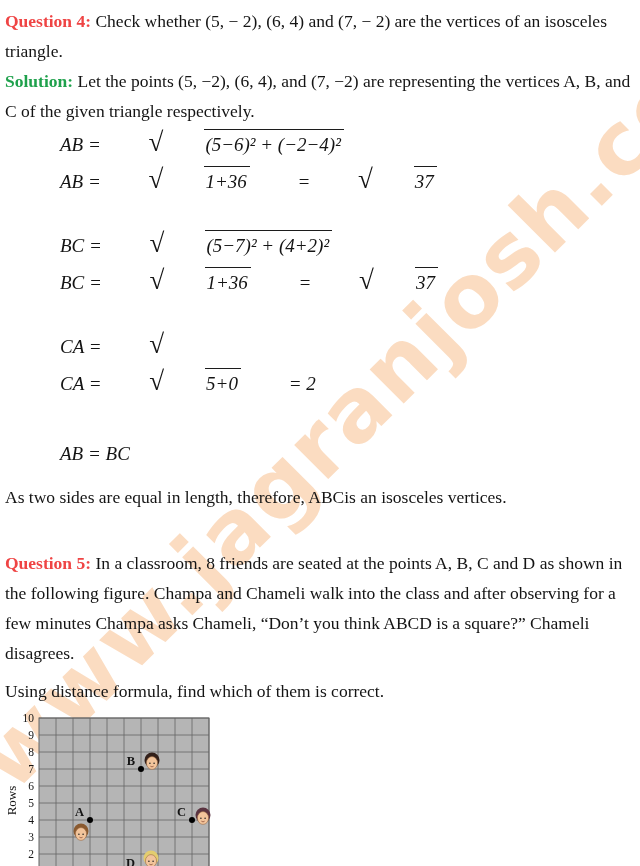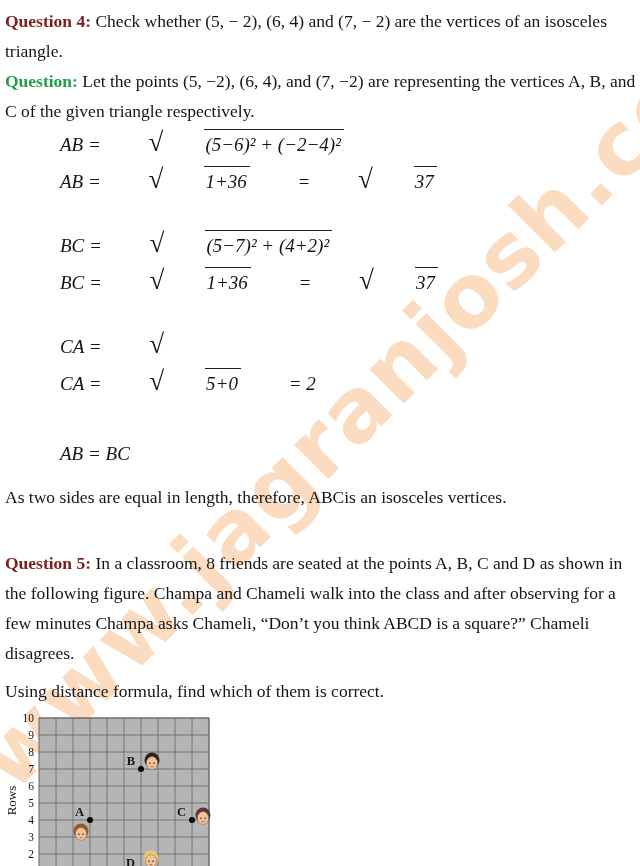--- a/index.html
+++ b/index.html
@@ -12,21 +12,21 @@
     position:absolute; left:-230px; top:330px; width:1200px; height:130px;
     line-height:130px; text-align:center;
     font-family:"DejaVu Sans", sans-serif; font-weight:bold;
     font-size:88px; letter-spacing:2px;
     color:#fbdcc1;
     transform:rotate(-45deg);
     z-index:0; pointer-events:none; user-select:none;
   }
   .content { position:relative; z-index:1; padding:6px 4px 0 5px; font-size:17.5px; line-height:30px; }
   p { margin:0; }
-  .qlabel { color:#7f1d1d; font-weight:bold; }
+  .qlabel { color:#ef4444; font-weight:bold; }
   .slabel { color:#1fa14c; font-weight:bold; }
   .math-block { margin:0 0 0 55px; font-style:italic; font-size:19px; }
   .eq { height:37px; display:flex; align-items:center; white-space:pre;gap:43px; }
   .eq .rsym { font-style:normal; font-size:27px; line-height:1; margin-right:-2px; transform:translateY(-2px); }
   .eq .rad  { border-top:1.7px solid #1c1c1c; padding:0 3px 0 1px; }
   .grp { margin-bottom:27px; }
   .eq-last { margin-top:33px; margin-bottom:10px;align-items:center; }
   .concl { margin-bottom:36px; }
   .q5p { margin-bottom:8px; }
   .usingp { margin-bottom:6px; }
@@ -35,21 +35,21 @@
 </style>
 </head>
 <body>
 
 <div class="watermark">www.jagranjosh.com</div>
 
 <div class="content">
 
   <p><span class="qlabel">Question 4:</span><span> Check whether (5, − 2), (6, 4) and (7, − 2) are the vertices of an isosceles triangle.</span></p>
 
-  <p><span class="slabel">Question:</span><span> Let the points (5, −2), (6, 4), and (7, −2) are representing the vertices A, B, and C of the given triangle respectively.</span></p>
+  <p><span class="slabel">Solution:</span><span> Let the points (5, −2), (6, 4), and (7, −2) are representing the vertices A, B, and C of the given triangle respectively.</span></p>
 
   <div class="math-block">
     <div class="grp">
       <div class="eq"><span>AB = </span><span class="rsym">√</span><span class="rad">(5−6)² + (−2−4)²</span></div>
       <div class="eq"><span>AB = </span><span class="rsym">√</span><span class="rad">1+36</span><span> = </span><span class="rsym">√</span><span class="rad">37</span></div>
     </div>
     <div class="grp">
       <div class="eq"><span>BC = </span><span class="rsym">√</span><span class="rad">(5−7)² + (4+2)²</span></div>
       <div class="eq"><span>BC = </span><span class="rsym">√</span><span class="rad">1+36</span><span> = </span><span class="rsym">√</span><span class="rad">37</span></div>
     </div>

